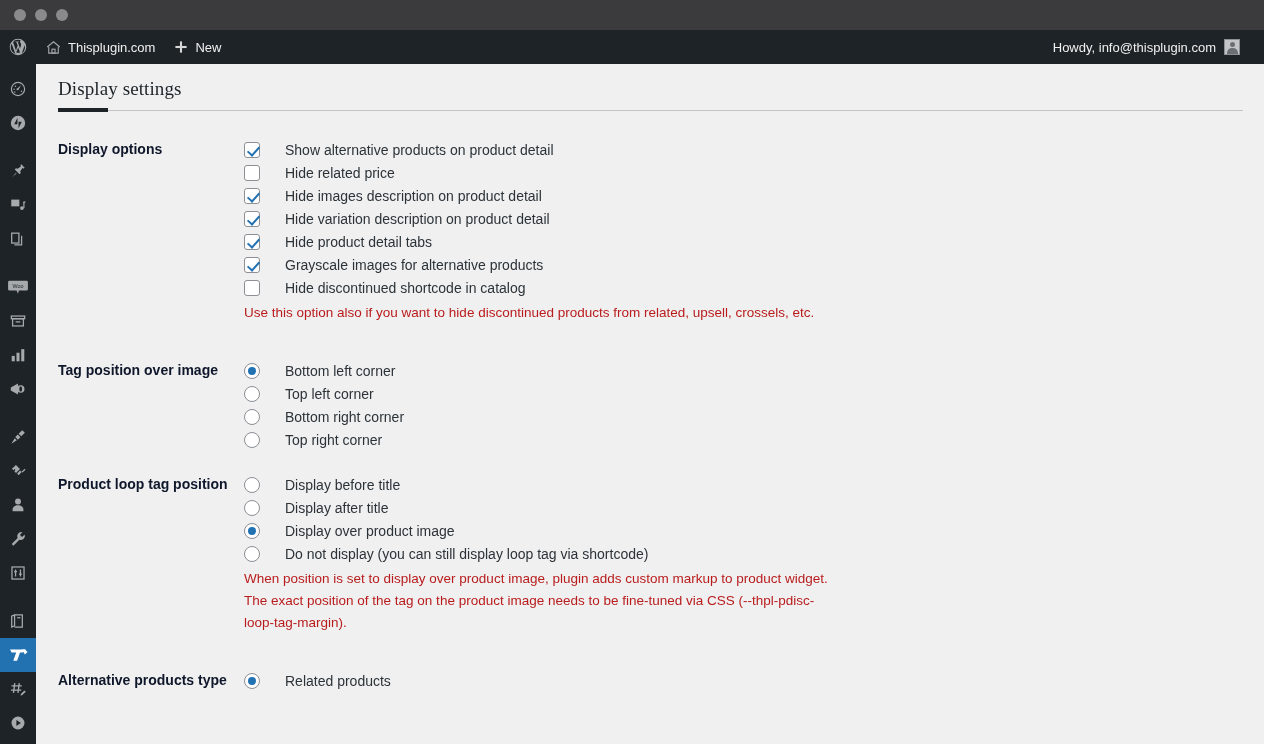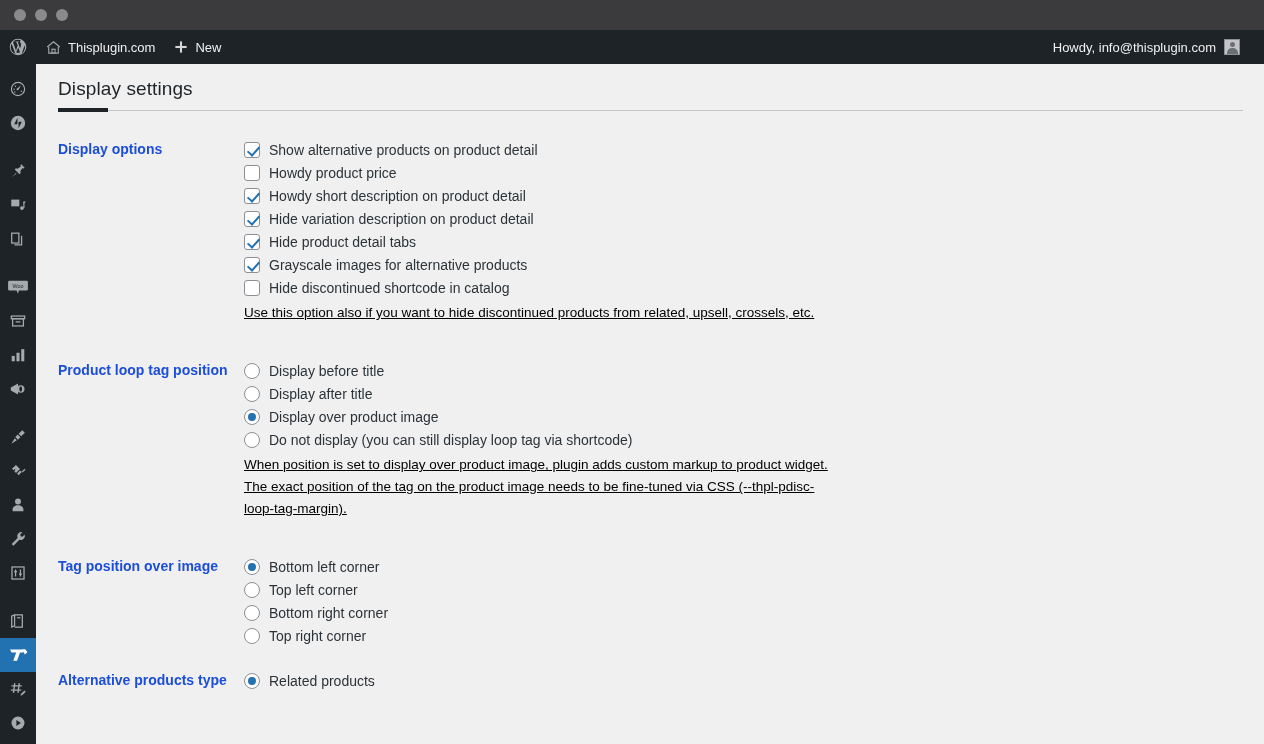--- a/index.html
+++ b/index.html
@@ -108,20 +108,21 @@
     background: #f0f0f1;
     overflow: hidden;
   }
   #page-title {
     font-size: 19px;
     font-weight: normal;
     color: #1d2327;
     margin: 0;
     padding: 14px 0 10px 22px;
     letter-spacing: .1px;
+    font-family: Liberation Serif, serif;
   }
   #title-rule {
     position: relative;
     height: 1px;
     margin: 0 21px 0 22px;
     background: #c3c4c7;
   }
   #title-rule::before {
     content: "";
     position: absolute;
@@ -135,34 +136,35 @@
     width: 100%;
     margin-top: 16px;
   }
   table.form-table th {
     text-align: left;
     vertical-align: top;
     width: 208px;
     padding: 12px 10px 12px 22px;
     font-size: 14px;
     font-weight: bold;
-    color: #1d4ed8;
+    color: #0f172a;
     line-height: 1.45;
   }
   table.form-table td {
     vertical-align: top;
     padding: 11px 10px 11px 0;
   }
 
   .opt-row {
     display: flex;
     align-items: center;
     height: 23px;
     font-size: 14px;
     color: #2c3338;
+    gap: 16px;
   }
   .opt-row .opt-label { margin-left: 9px; line-height: 1; }
 
   
   .cb {
     width: 16px; height: 16px;
     flex: 0 0 16px;
     border: 1px solid #8c8f94;
     border-radius: 3px;
     background: #fff;
@@ -191,25 +193,24 @@
     content: "";
     position: absolute;
     left: 3px; top: 3px;
     width: 8px; height: 8px;
     border-radius: 50%;
     background: #2271b1;
   }
 
   .description {
     font-size: 13.5px;
-    color: #000000;
+    color: #b91c1c;
     line-height: 1.62;
     max-width: 590px;
     margin-top: 3px;
-    text-decoration: underline;
   }
 </style>
 </head>
 <body>
 
 <div id="window-chrome">
   <span class="traffic-dot"></span>
   <span class="traffic-dot"></span>
   <span class="traffic-dot"></span>
 </div>
@@ -445,43 +446,64 @@
     <tbody id="form-body">
         <tr>
           <th>Display options</th>
           <td>
             <label class="opt-row">
               <span class="cb checked"></span>
               <span class="opt-label">Show alternative products on product detail</span>
             </label>
             <label class="opt-row">
               <span class="cb"></span>
-              <span class="opt-label">Howdy product price</span>
+              <span class="opt-label">Hide related price</span>
             </label>
             <label class="opt-row">
               <span class="cb checked"></span>
-              <span class="opt-label">Howdy short description on product detail</span>
+              <span class="opt-label">Hide images description on product detail</span>
             </label>
             <label class="opt-row">
               <span class="cb checked"></span>
               <span class="opt-label">Hide variation description on product detail</span>
             </label>
             <label class="opt-row">
               <span class="cb checked"></span>
               <span class="opt-label">Hide product detail tabs</span>
             </label>
             <label class="opt-row">
               <span class="cb checked"></span>
               <span class="opt-label">Grayscale images for alternative products</span>
             </label>
             <label class="opt-row">
               <span class="cb"></span>
               <span class="opt-label">Hide discontinued shortcode in catalog</span>
             </label>
             <p class="description">Use this option also if you want to hide discontinued products from related, upsell, crossels, etc.</p>
+          </td>
+        </tr>
+        <tr>
+          <th>Tag position over image</th>
+          <td>
+            <label class="opt-row">
+              <span class="rb checked"></span>
+              <span class="opt-label">Bottom left corner</span>
+            </label>
+            <label class="opt-row">
+              <span class="rb"></span>
+              <span class="opt-label">Top left corner</span>
+            </label>
+            <label class="opt-row">
+              <span class="rb"></span>
+              <span class="opt-label">Bottom right corner</span>
+            </label>
+            <label class="opt-row">
+              <span class="rb"></span>
+              <span class="opt-label">Top right corner</span>
+            </label>
           </td>
         </tr>
         <tr>
           <th>Product loop tag position</th>
           <td>
             <label class="opt-row">
               <span class="rb"></span>
               <span class="opt-label">Display before title</span>
             </label>
             <label class="opt-row">
@@ -493,41 +515,20 @@
               <span class="opt-label">Display over product image</span>
             </label>
             <label class="opt-row">
               <span class="rb"></span>
               <span class="opt-label">Do not display (you can still display loop tag via shortcode)</span>
             </label>
             <p class="description">When position is set to display over product image, plugin adds custom markup to product widget. The exact position of the tag on the product image needs to be fine-tuned via CSS (--thpl-pdisc-loop-tag-margin).</p>
           </td>
         </tr>
         <tr>
-          <th>Tag position over image</th>
-          <td>
-            <label class="opt-row">
-              <span class="rb checked"></span>
-              <span class="opt-label">Bottom left corner</span>
-            </label>
-            <label class="opt-row">
-              <span class="rb"></span>
-              <span class="opt-label">Top left corner</span>
-            </label>
-            <label class="opt-row">
-              <span class="rb"></span>
-              <span class="opt-label">Bottom right corner</span>
-            </label>
-            <label class="opt-row">
-              <span class="rb"></span>
-              <span class="opt-label">Top right corner</span>
-            </label>
-          </td>
-        </tr>
-        <tr>
           <th>Alternative products type</th>
           <td>
             <label class="opt-row">
               <span class="rb checked"></span>
               <span class="opt-label">Related products</span>
             </label>
           </td>
         </tr>
       </tbody>
   </table>

